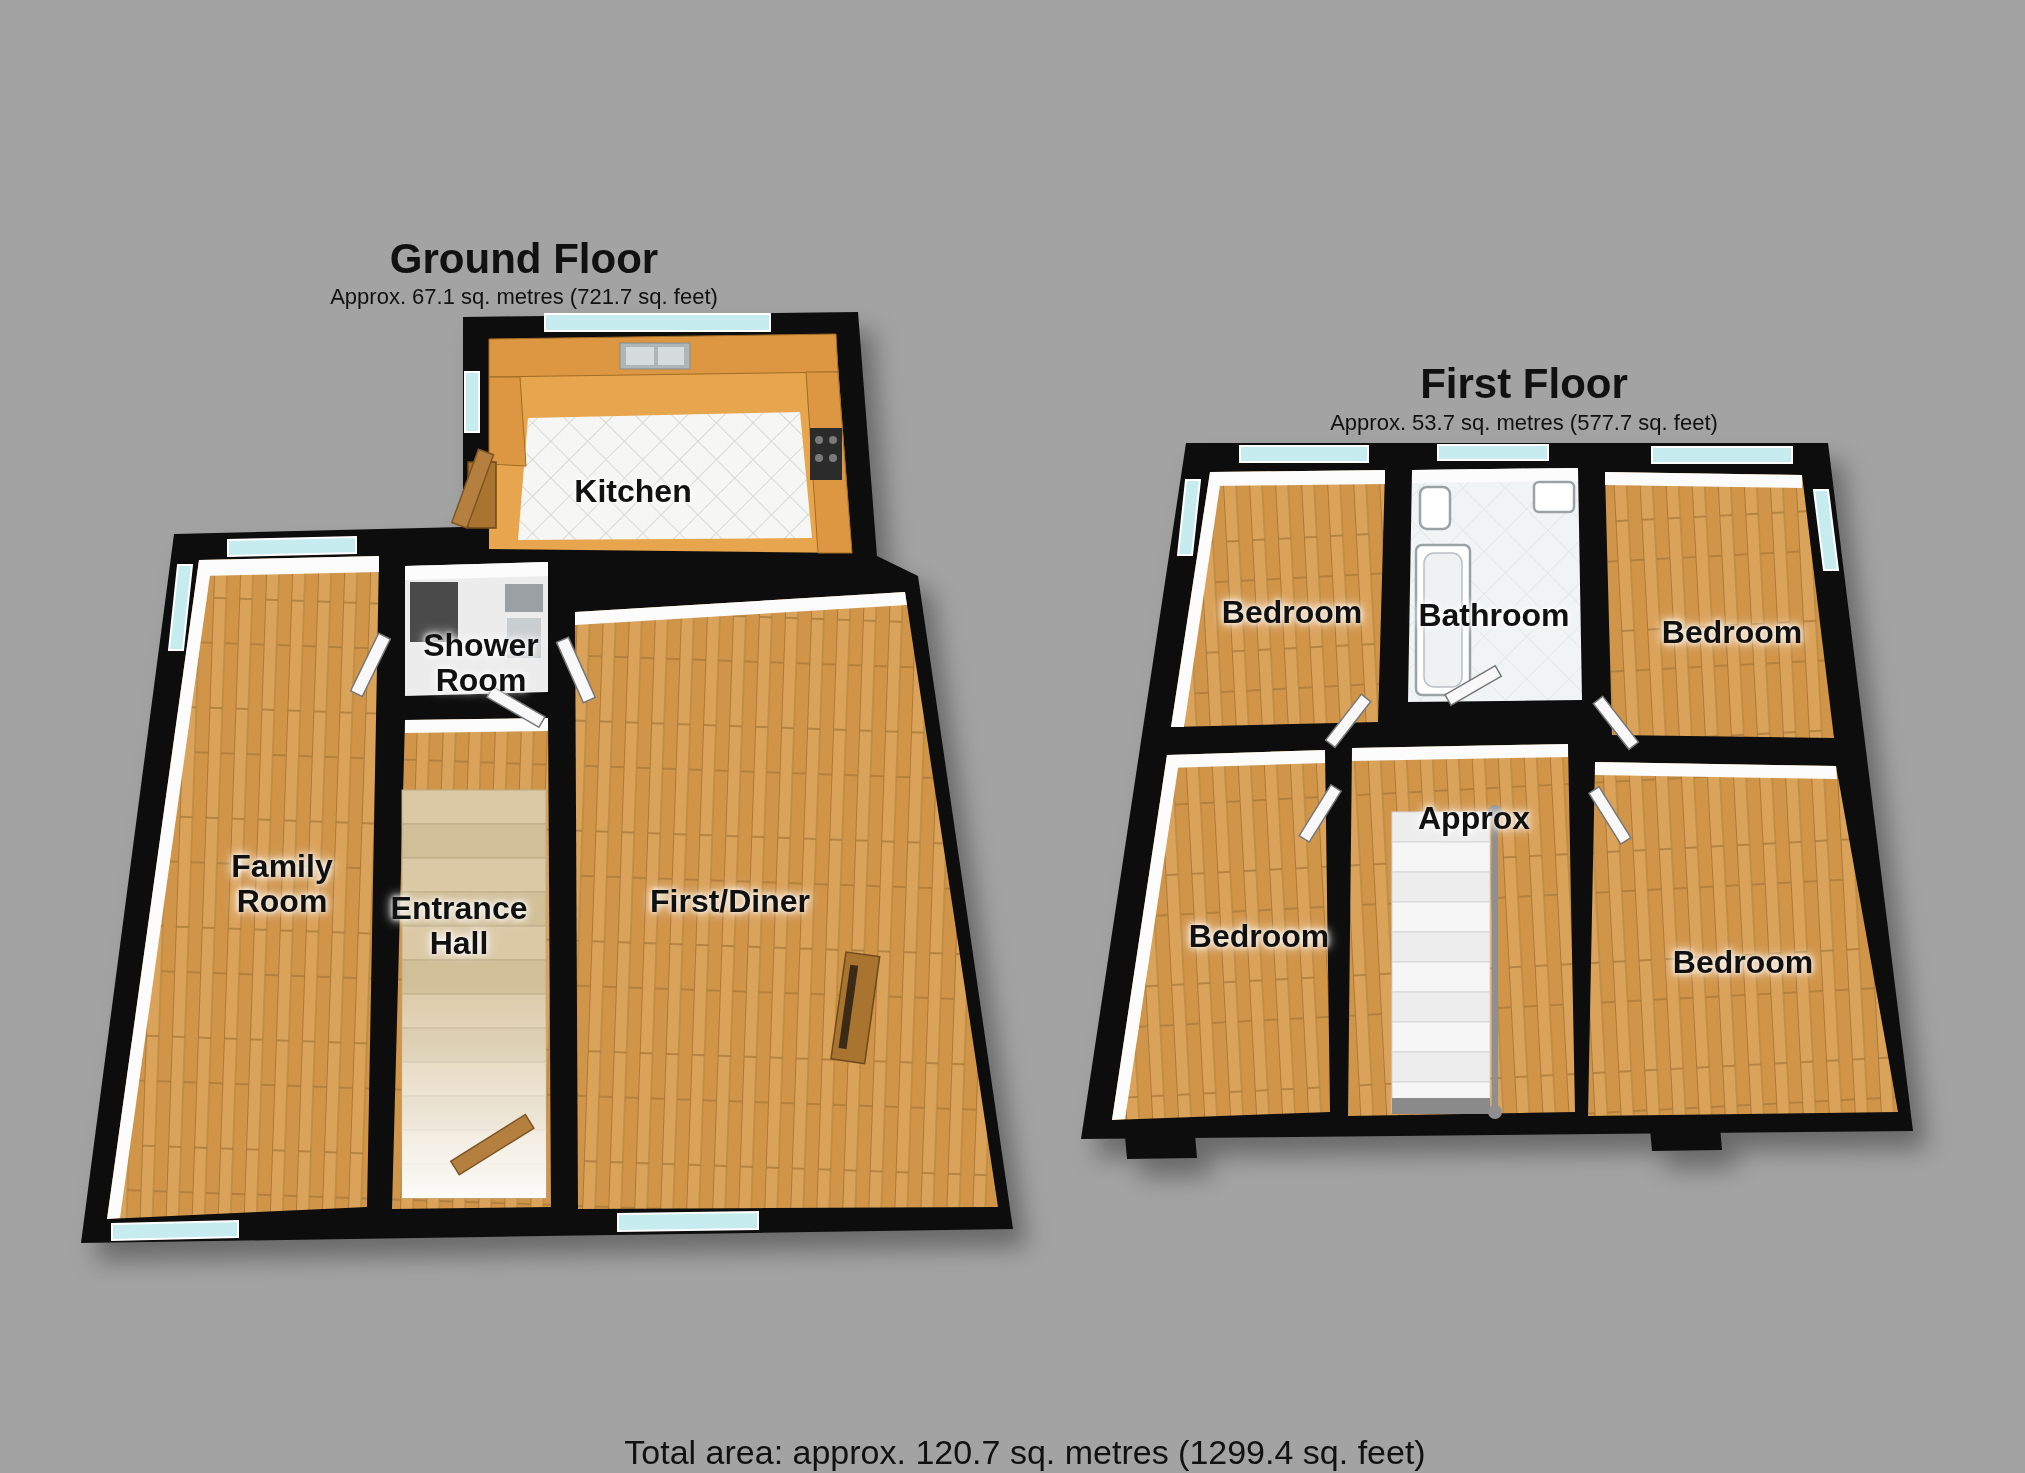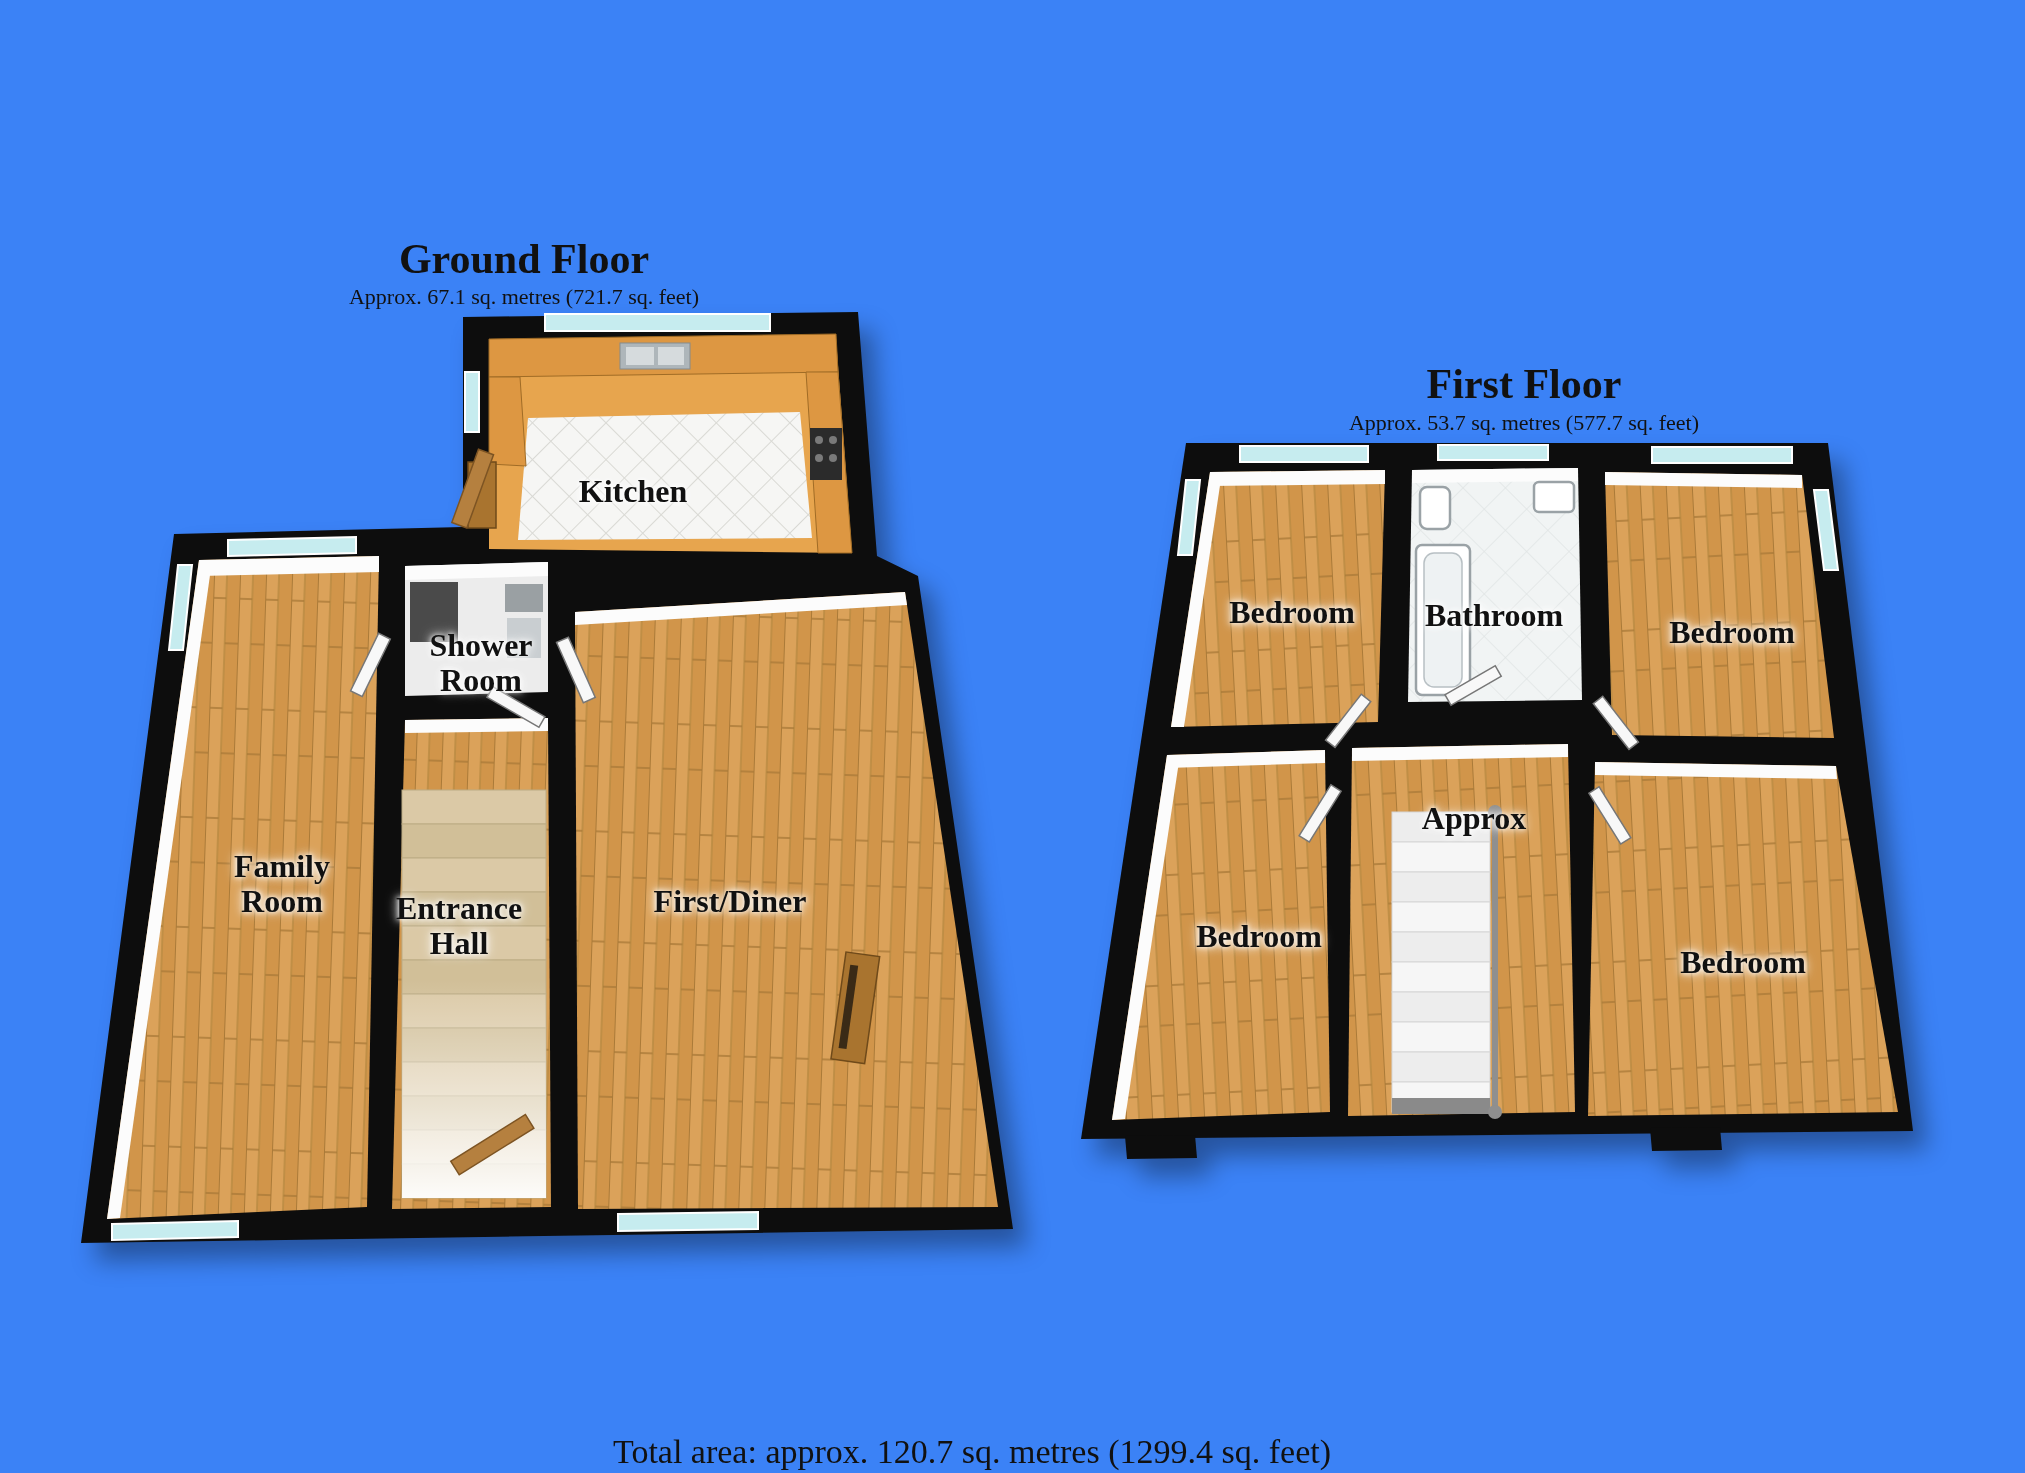--- a/index.html
+++ b/index.html
@@ -1,18 +1,18 @@
 <!DOCTYPE html>
 <html style="--c-wall: #0d0d0d; --c-wood_floor: #dca45a; --c-kitchen_counter: #dd9742; --c-window_glass: #c6ecef; --c-stair_carpet: #d9c7a3; --c-label_text: #111111;"><head>
 <meta charset="utf-8">
 <style>
   html,body{margin:0;padding:0;background:#fff;}
   .canvas{
-    position:relative;width:2025px;height:1473px;background:#3b82f6;overflow:hidden;
-    font-family:Liberation Serif, serif;color:var(--c-label_text,#111);
+    position:relative;width:2025px;height:1473px;background:#a3a3a3;overflow:hidden;
+    font-family:Liberation Sans, sans-serif;color:var(--c-label_text,#111);
   }
   svg{position:absolute;left:0;top:0;}
   .plan{filter:drop-shadow(14px 18px 12px rgba(0,0,0,0.35));}
   .wall{fill:var(--c-wall,#0d0d0d);}
   .wallface{fill:#fcfcfc;}
   .floor-light{fill:#ececec;}
   .window{fill:var(--c-window_glass,#c6ecef);stroke:#ffffff;stroke-width:2;}
   .counter{fill:var(--c-kitchen_counter,#dd9742);stroke:#a06c26;stroke-width:1;}
   .door{fill:#f8f8f8;stroke:#777;stroke-width:1.5;}
   .door-wood{fill:#b5803f;stroke:#7d5423;stroke-width:1.5;}
@@ -220,14 +220,14 @@
   <div class="room-label wrap" style="left:459px;top:888px;width:170px">Entrance Hall</div>
   <div class="room-label" style="left:730px;top:863px">First/Diner</div>
 
   <div class="room-label" style="left:1292px;top:574px">Bedroom</div>
   <div class="room-label" style="left:1494px;top:577px">Bathroom</div>
   <div class="room-label" style="left:1732px;top:594px">Bedroom</div>
   <div class="room-label" style="left:1474px;top:780px">Approx</div>
   <div class="room-label" style="left:1259px;top:898px">Bedroom</div>
   <div class="room-label" style="left:1743px;top:924px">Bedroom</div>
 
-  <div class="total-area" style="left:972px;top:1452px">Total area: approx. 120.7 sq. metres (1299.4 sq. feet)</div>
+  <div class="total-area" style="left:1025px;top:1452px">Total area: approx. 120.7 sq. metres (1299.4 sq. feet)</div>
 </div>
 
 </body></html>

